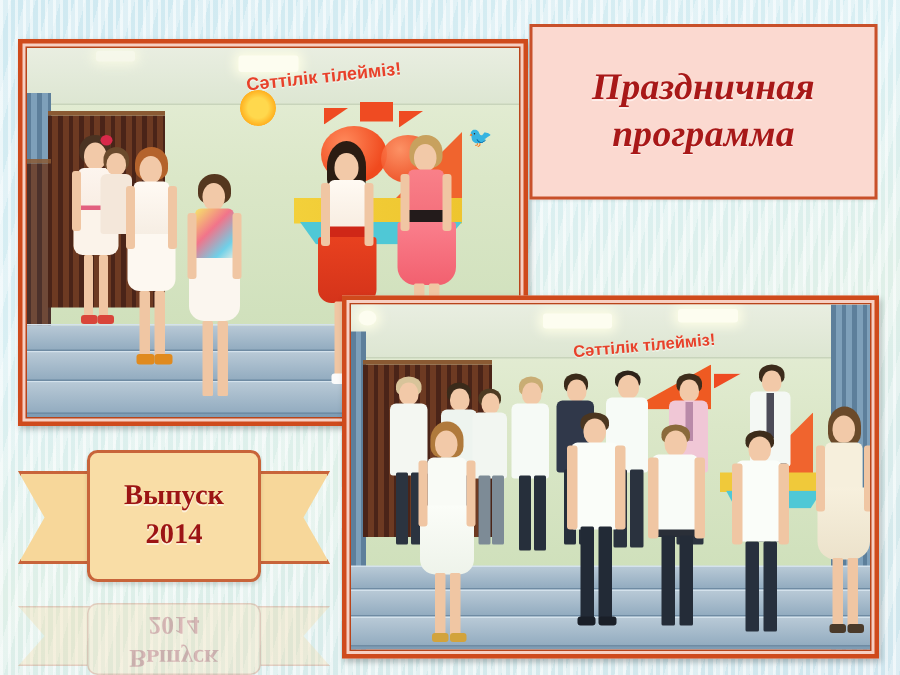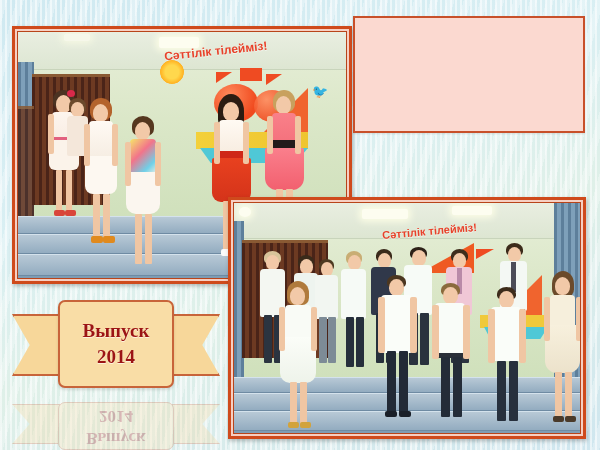--- a/index.html
+++ b/index.html
@@ -227,21 +227,22 @@
           <div class="arm" style="left:34px;top:26px;width:6px;height:38px;"></div>
           <div class="leg" style="left:15px;top:99px;width:7px;height:40px;"></div>
           <div class="leg" style="left:25px;top:99px;width:7px;height:40px;"></div>
         </div>
       </div>
     </div>
   </div>
 
   <div class="title-box">
     <div class="title-text">
-      <br>
+      <span>Праздничная</span><br>
+      <span>программа</span>
     </div>
   </div>
 
   <div class="photo" id="photo2">
     <div class="inner">
       <div class="scene">
         <div class="wall"></div>
         <div class="ceiling"></div>
         <div class="ceil-lamp" style="left:37%;top:6px;width:46px;height:10px;"></div>
         <div class="ceil-lamp" style="left:63%;top:3px;width:40px;height:9px;"></div>

